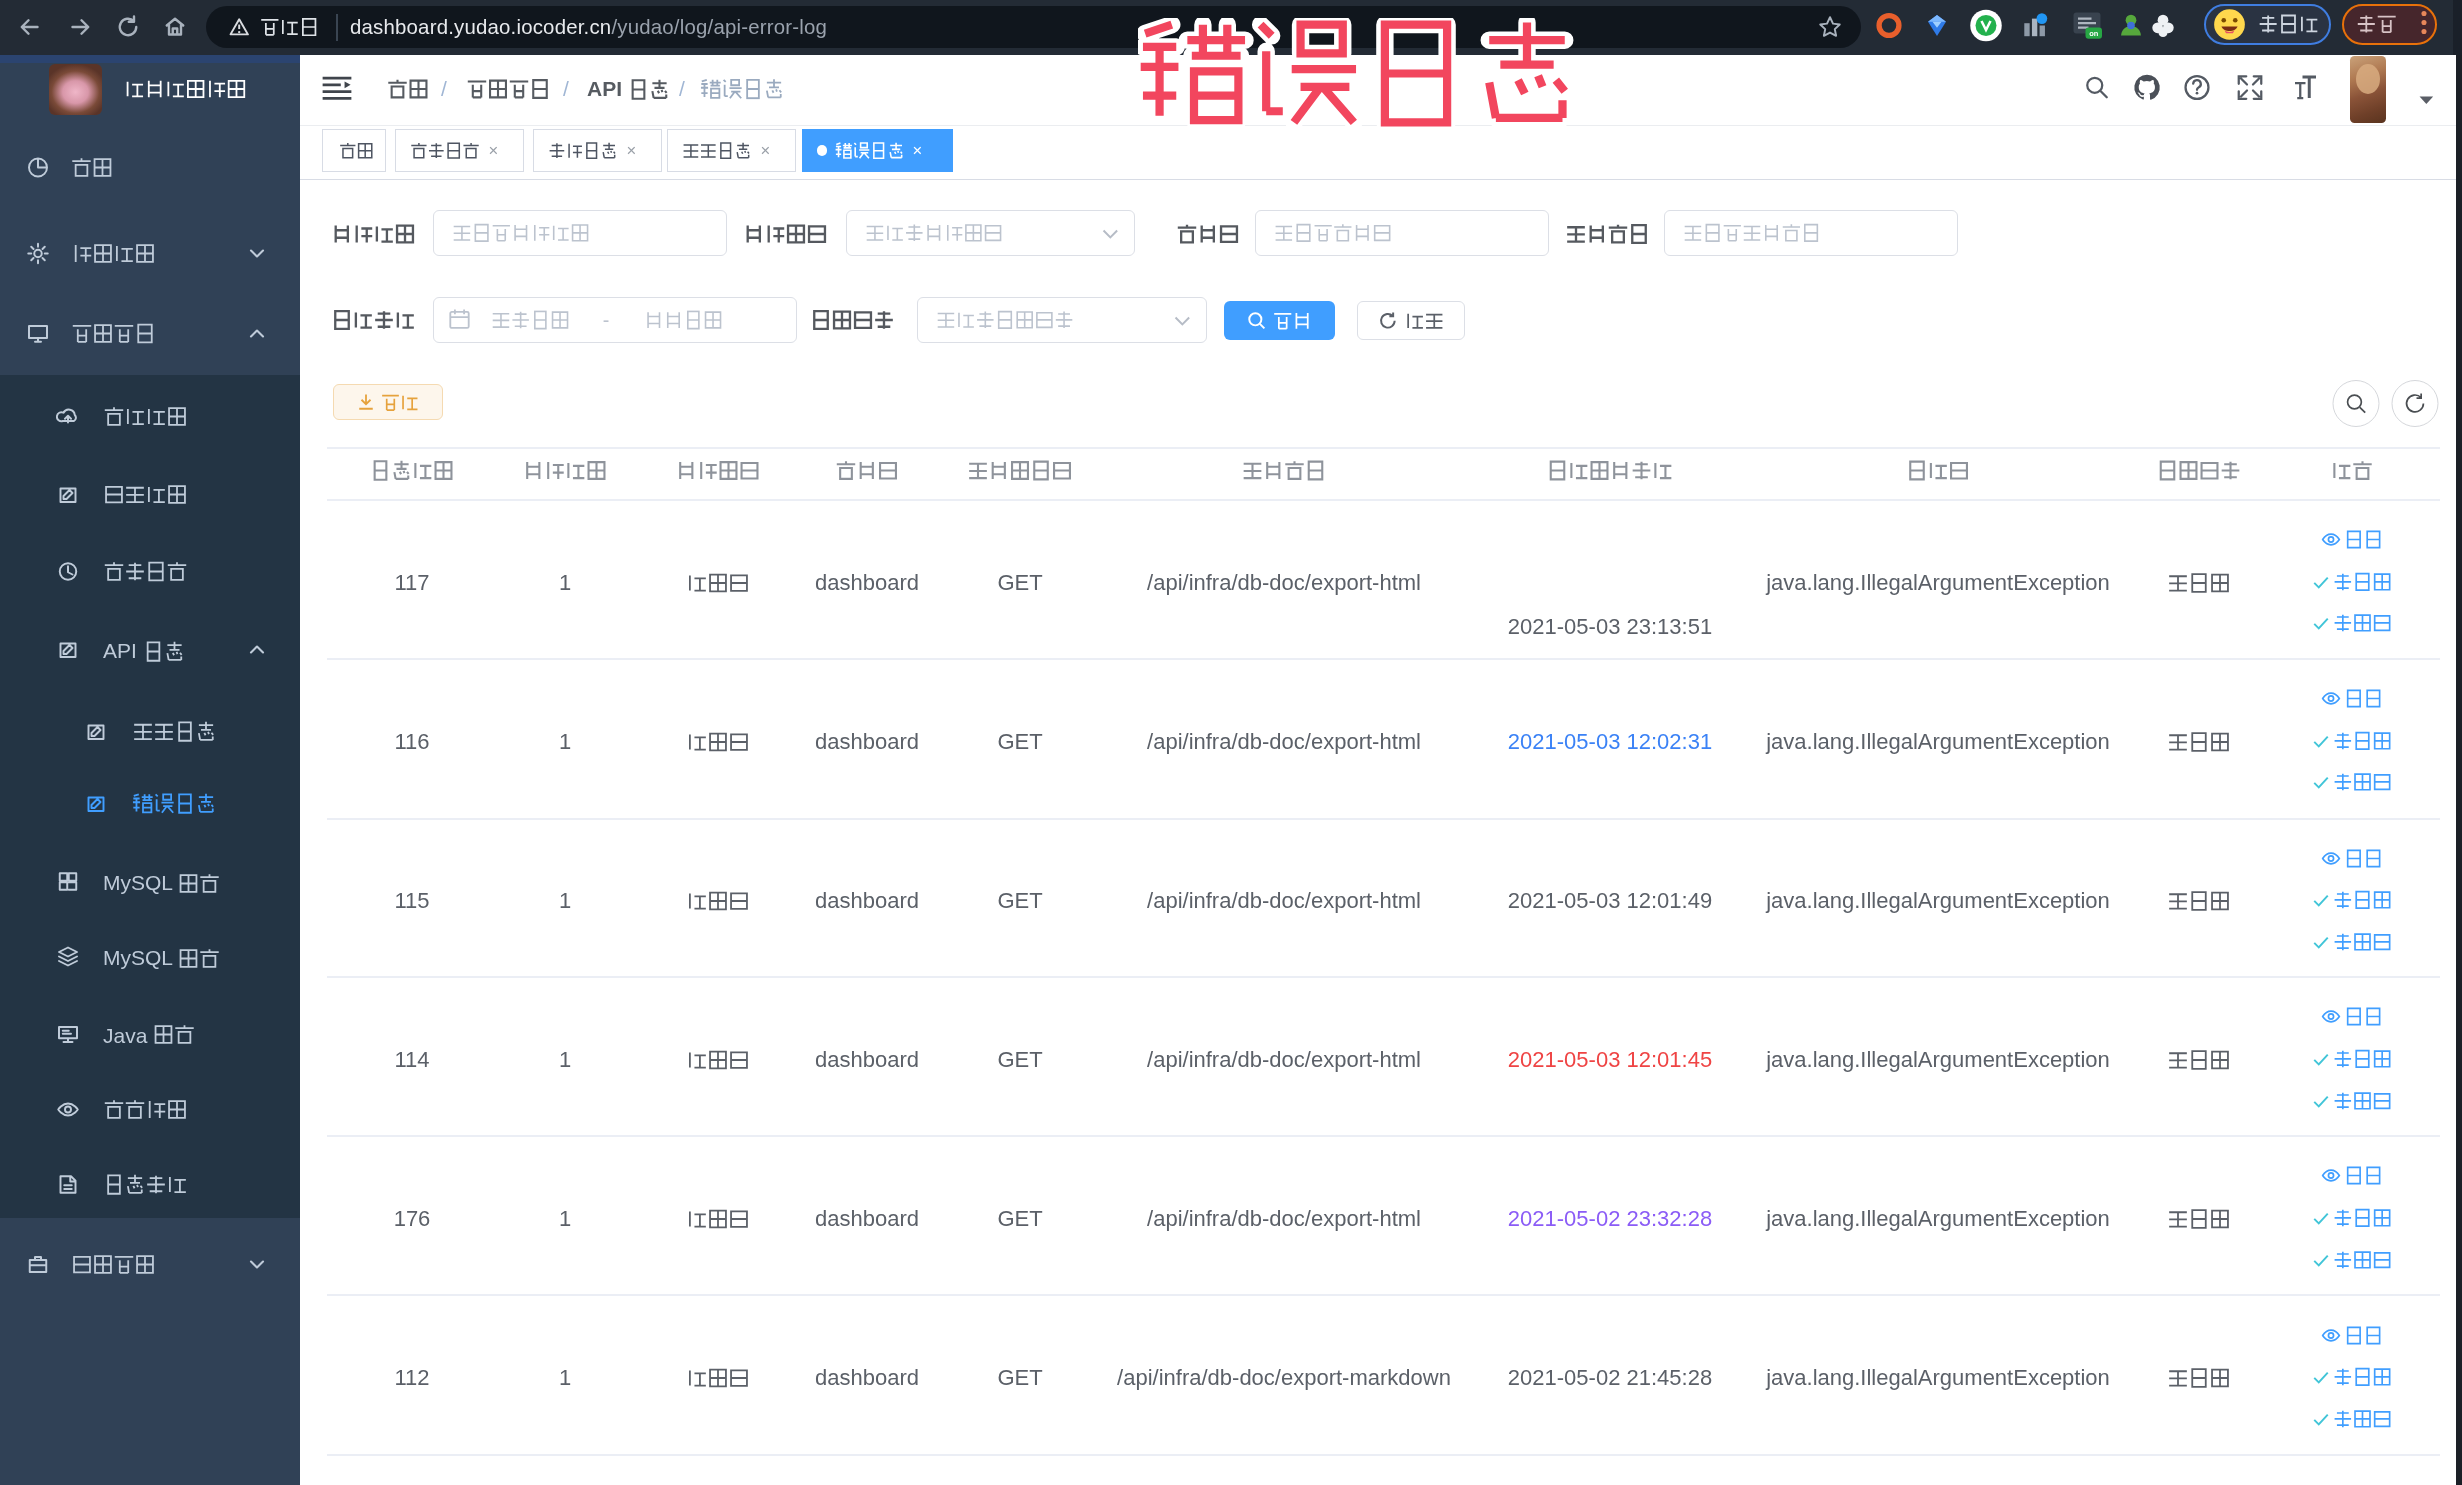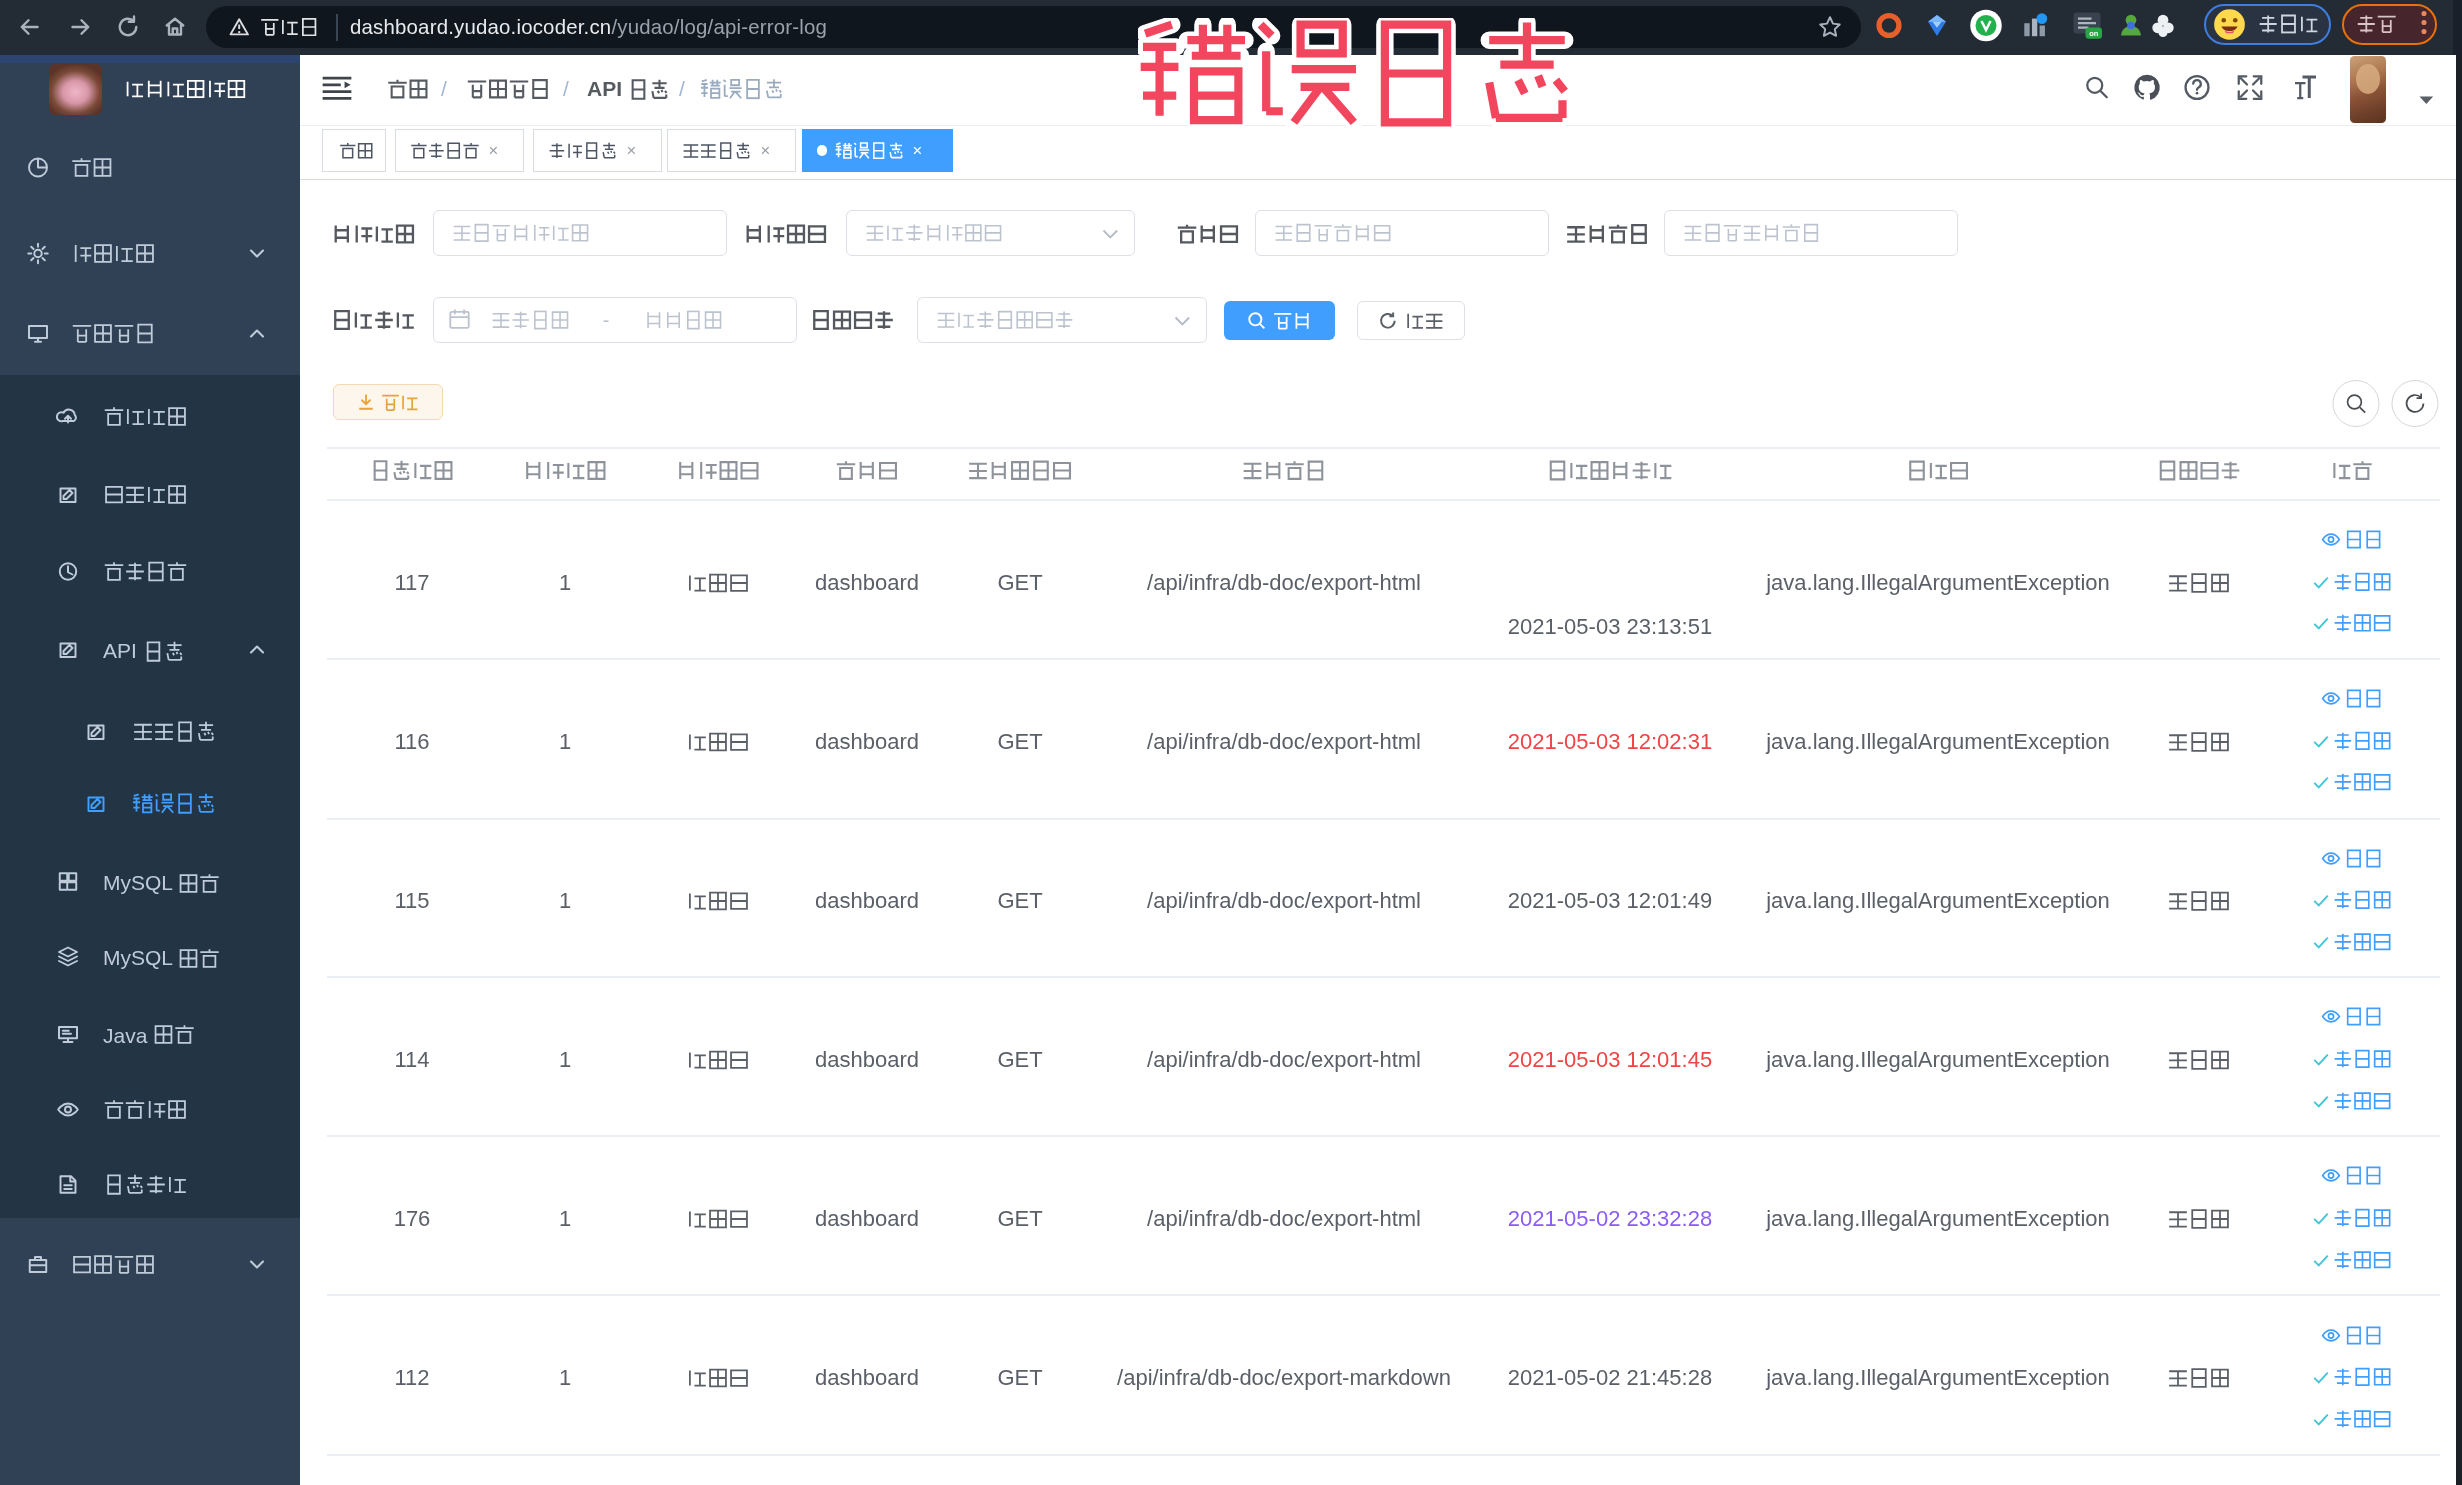--- a/index.html
+++ b/index.html
@@ -484,21 +484,21 @@
 <div style="position:absolute;left:412px;top:742px;transform:translate(-50%,-50%);"><span style="font-family:'Liberation Sans',sans-serif;font-size:22px;color:#5b6068">116</span></div>
 <div style="position:absolute;left:565px;top:742px;transform:translate(-50%,-50%);"><span style="font-family:'Liberation Sans',sans-serif;font-size:22px;color:#5b6068">1</span></div>
 <div style="position:absolute;left:718px;top:742px;transform:translate(-50%,-50%);">
     <svg width="64" height="21" viewBox="0 0 84 28" style="display:block">
       <path d="M4.5 3.9V24.1M10.6 7.8H25.8M17.9 7.8V24.1M10.6 24.1H25.8M31.4 2.8H52.6V25.2H31.4ZM31.4 14.0H52.6M42.0 2.8V25.2M59.4 3.9H80.6V24.6H59.4ZM59.4 14.0H80.6" fill="none" stroke="#5b6068" stroke-width="2.4"></path>
     </svg>
   </div>
 <div style="position:absolute;left:867px;top:742px;transform:translate(-50%,-50%);"><span style="font-family:'Liberation Sans',sans-serif;font-size:22px;color:#5b6068">dashboard</span></div>
 <div style="position:absolute;left:1020px;top:742px;transform:translate(-50%,-50%);"><span style="font-family:'Liberation Sans',sans-serif;font-size:22px;color:#5b6068">GET</span></div>
 <div style="position:absolute;left:1284px;top:742px;transform:translate(-50%,-50%);"><span style="font-family:'Liberation Sans',sans-serif;font-size:22px;color:#5b6068">/api/infra/db-doc/export-html</span></div>
-<div style="position:absolute;left:1610px;top:742px;transform:translate(-50%,-50%);"><span style="font-family:'Liberation Sans',sans-serif;font-size:22px;color:#ef4444">2021-05-03 12:02:31</span></div>
+<div style="position:absolute;left:1610px;top:742px;transform:translate(-50%,-50%);"><span style="font-family:'Liberation Sans',sans-serif;font-size:22px;color:#3b82f6">2021-05-03 12:02:31</span></div>
 <div style="position:absolute;left:1938px;top:742px;transform:translate(-50%,-50%);"><span style="font-family:'Liberation Sans',sans-serif;font-size:22px;color:#5b6068">java.lang.IllegalArgumentException</span></div>
 <div style="position:absolute;left:2199px;top:742px;transform:translate(-50%,-50%);">
     <svg width="64" height="21" viewBox="0 0 84 28" style="display:block">
       <path d="M2.2 5.0H25.8M2.2 14.6H25.8M2.2 24.1H25.8M14.0 5.0V24.1M33.0 2.2H51.0V25.8H33.0ZM33.0 14.0H51.0M59.4 2.8H80.6V25.2H59.4ZM59.4 14.0H80.6M70.0 2.8V25.2" fill="none" stroke="#5b6068" stroke-width="2.4"></path>
     </svg>
   </div>
 <div style="position:absolute;left:2352px;top:700px;transform:translate(-50%,-50%);"><span style="display:inline-flex;align-items:center;gap:3px">
       <svg width="19.7" height="19.7" viewBox="0 0 26 26">
         <path d="M2 13s4.5-7 11-7 11 7 11 7-4.5 7-11 7S2 13 2 13Z" fill="none" stroke="#409eff" stroke-width="2.2"></path>
         <circle cx="13" cy="13" r="3.4" fill="none" stroke="#409eff" stroke-width="2.2"></circle>

